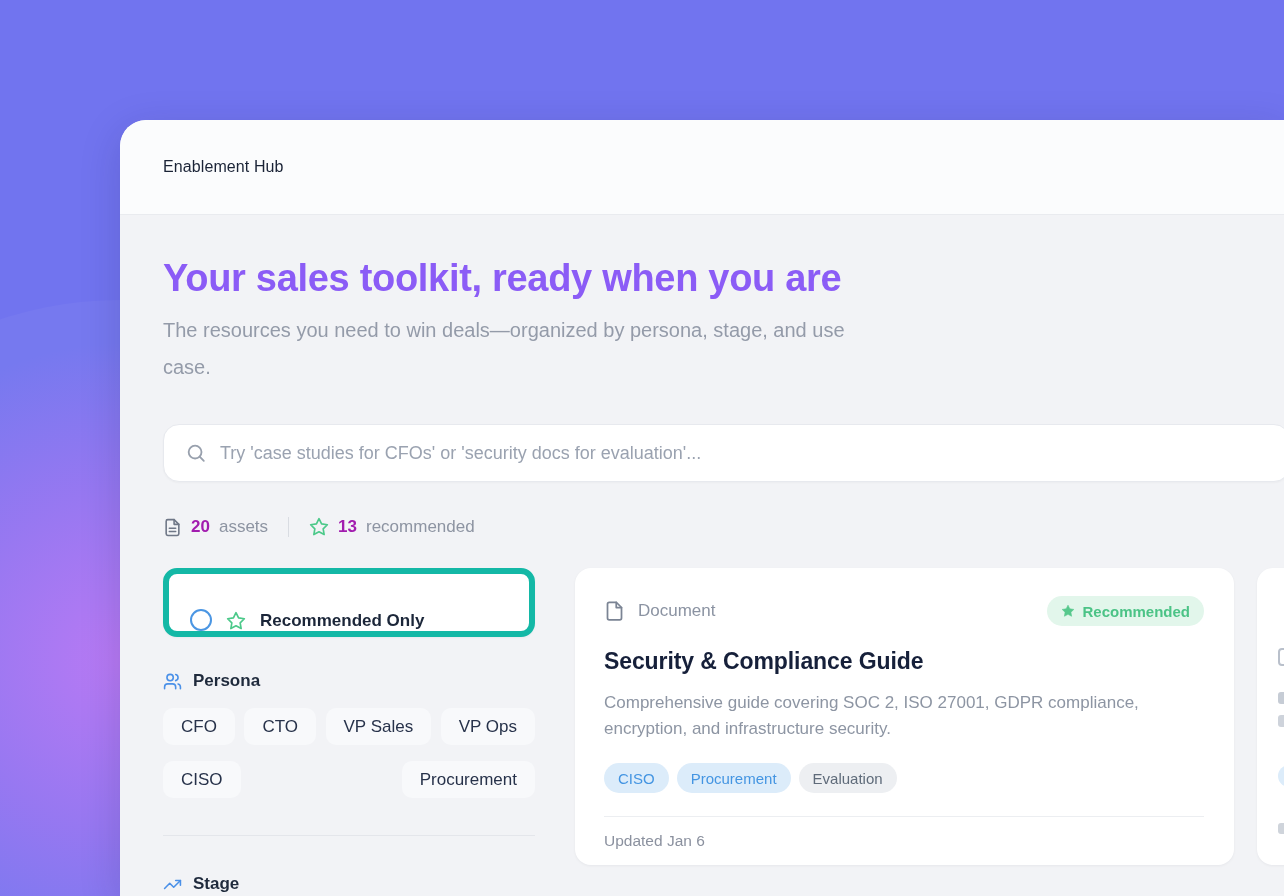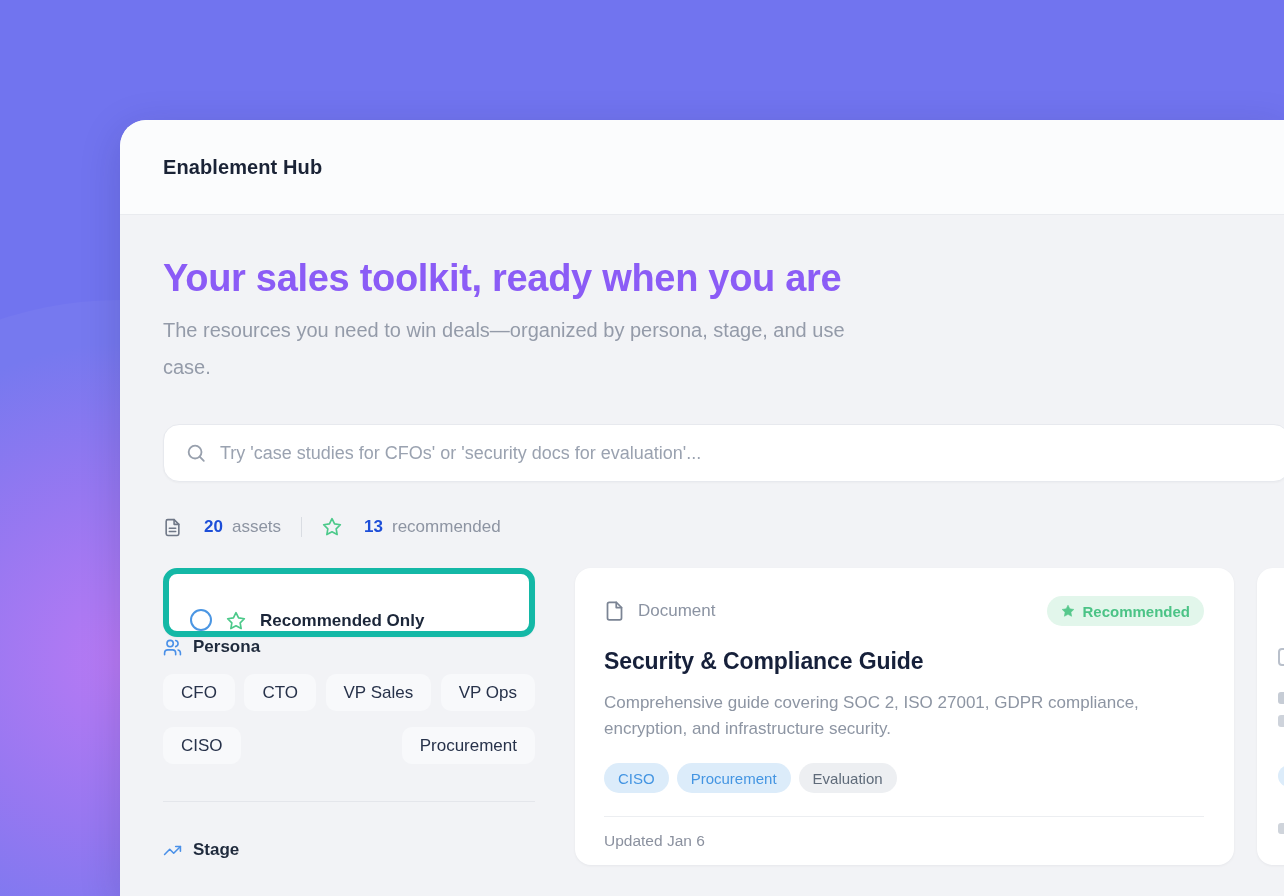--- a/index.html
+++ b/index.html
@@ -20,55 +20,55 @@
   }
   .panel {
     position:absolute; left:120px; top:120px; width:1164px; height:776px;
     background:#f2f3f6; border-top-left-radius:26px; overflow:hidden;
     box-shadow:0 10px 40px rgba(30,25,90,0.18);
   }
   .header {
     height:95px; background:#fbfcfd; border-bottom:1px solid #e9ebef;
     border-top-left-radius:26px; display:flex; align-items:center; padding-left:43px;
   }
-  .app-title { font-size:20px; font-weight:700; color:#1a2336; letter-spacing:.1px; }
+  .app-title { font-size:16px; font-weight:400; color:#1a2336; letter-spacing:.1px; }
   .content { padding:43px 0 0 43px; }
   .hero-title {
     font-size:38px; font-weight:800; color:#8b5cf6; letter-spacing:-.3px; line-height:40px;
   }
   .hero-subtitle {
     margin-top:14px; font-size:20px; line-height:37px; color:#949ba9; max-width:700px; font-weight:400;
   }
   .search {
     margin-top:38px; margin-right:-6px; height:58px; background:#fff;
     border:1px solid #e7e9ee; border-radius:16px; display:flex; align-items:center;
     gap:13px; padding-left:21px; box-shadow:0 1px 2px rgba(20,25,40,.03);
   }
   .search input {
     flex:1; border:none; outline:none; background:transparent;
     font-size:18px; color:#2a3342; font-family:inherit;
   }
   .search input::placeholder { color:#9aa2b0; }
   .stats { margin-top:35px; display:flex; align-items:center; font-size:17px; }
   .stat { display:flex; align-items:center; gap:9px; }
-  .stat .count { font-weight:700; color:#1d4ed8;margin-left:13px; }
+  .stat .count { font-weight:700; color:#a21caf; }
   .stat .lbl { color:#8d94a2; }
   .vdiv { width:1px; height:20px; background:#d9dce2; margin:0 20px; }
   .main-row { margin-top:31px; display:flex; gap:40px; align-items:flex-start; }
 
   
   .sidebar { width:372px; flex:none; }
   .toggle-card {
     background:#fff; border:6px solid #14b8a6; border-radius:14px; height:69px;
     display:flex; align-items:flex-end; gap:14px; padding:0 21px; cursor:pointer;
     box-shadow:0 1px 2px rgba(20,25,40,.04);
   }
   .radio { width:22px; height:22px; border:2px solid #4b96e3; border-radius:50%; flex:none; }
   .toggle-label { font-size:17px; font-weight:600; color:#1b2639; }
-  .section-head { display:flex; align-items:center; gap:11px; }
+  .section-head { margin-top:34px; display:flex; align-items:center; gap:11px; }
   .section-label { font-size:17px; font-weight:700; color:#1f2a3c; }
   .chips { margin-top:17px; display:flex; flex-wrap:wrap; gap:16px 9px; max-width:372px;justify-content:space-between; }
   .chip {
     height:37px; padding:0 18px; display:flex; align-items:center; cursor:pointer;
     background:#f8f9fb; border-radius:10px; font-size:17px; color:#27324a; font-weight:500;
   }
   .sidebar-divider { margin-top:37px; height:1px; background:#e4e6eb; }
   .stage-head { margin-top:38px; }
 
   

